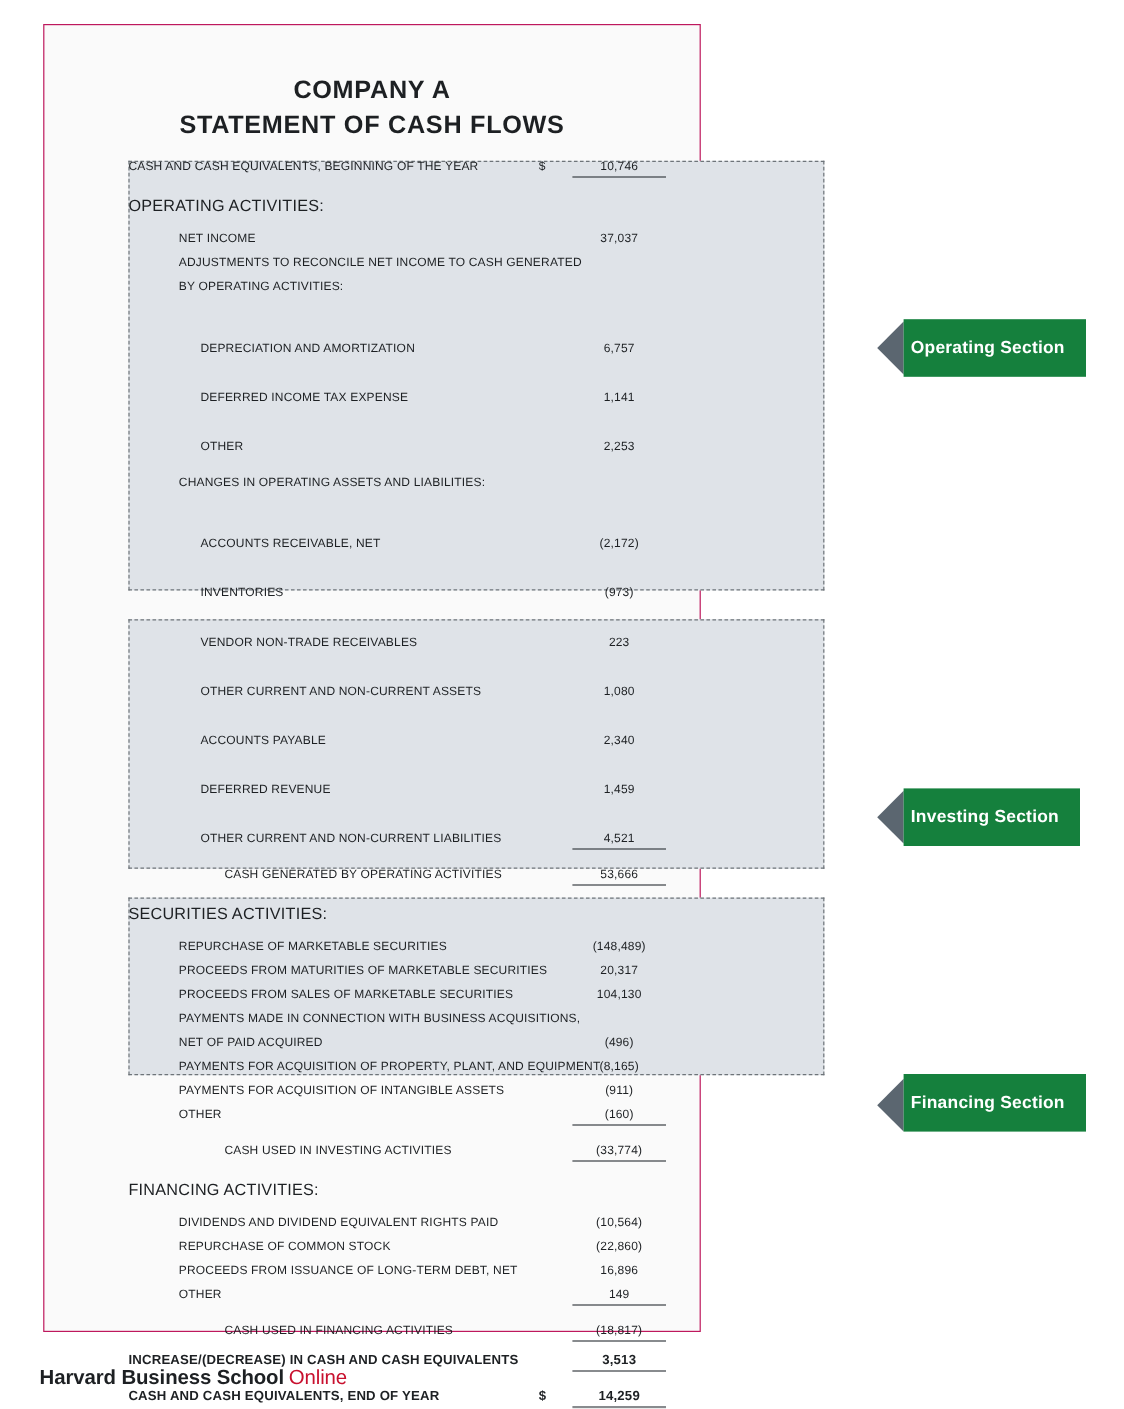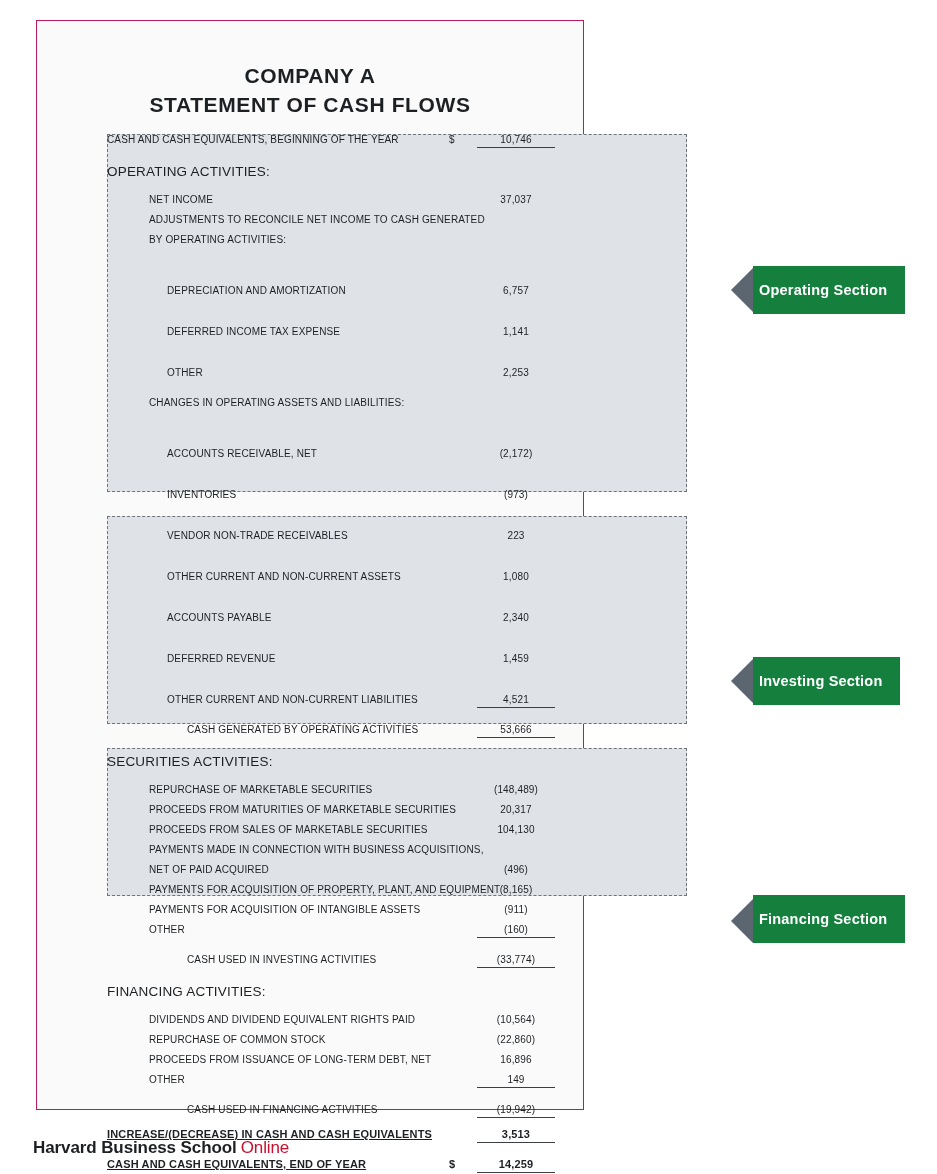--- a/index.html
+++ b/index.html
@@ -80,21 +80,21 @@
   .ind0 { padding-left: 70px; }   
   .ind1 { padding-left: 112px; }  
   .ind2 { padding-left: 130px; margin-top: 21px; }  
   .ind3 { padding-left: 150px; }  
 
   .section-head {
     font-size: 13.5px;
     letter-spacing: 0.2px;
     height: 24px;
   }
-  .bold { font-weight: bold; text-decoration: underline; }
+  .bold { font-weight: bold; }
   .spacer-6 { height: 6px; }
   .spacer-10 { height: 10px; }
   .spacer-4 { height: 4px; }
 
   
   .amount.ul-single { border-bottom: 1px solid #3a3f44; padding-bottom: 2px; }
   .amount.ul-double {
     border-bottom: 3px double #3a3f44;
     padding-bottom: 2px;
   }
@@ -325,21 +325,21 @@
         </div>
         <div class="row ind1">
           <span class="label">OTHER</span>
           <span class="amount ul-single">149</span>
         </div>
 
         <div class="spacer-10"></div>
 
         <div class="row ind3">
           <span class="label">CASH USED IN FINANCING ACTIVITIES</span>
-          <span class="amount ul-single">(19,942)</span>
+          <span class="amount ul-single">(18,817)</span>
         </div>
 
         <div class="spacer-4"></div>
 
         <div class="row ind0 bold" style="font-size:11px;">
           <span class="label">INCREASE/(DECREASE) IN CASH AND CASH EQUIVALENTS</span>
           <span class="amount ul-single">3,513</span>
         </div>
 
         <div class="spacer-10"></div>

